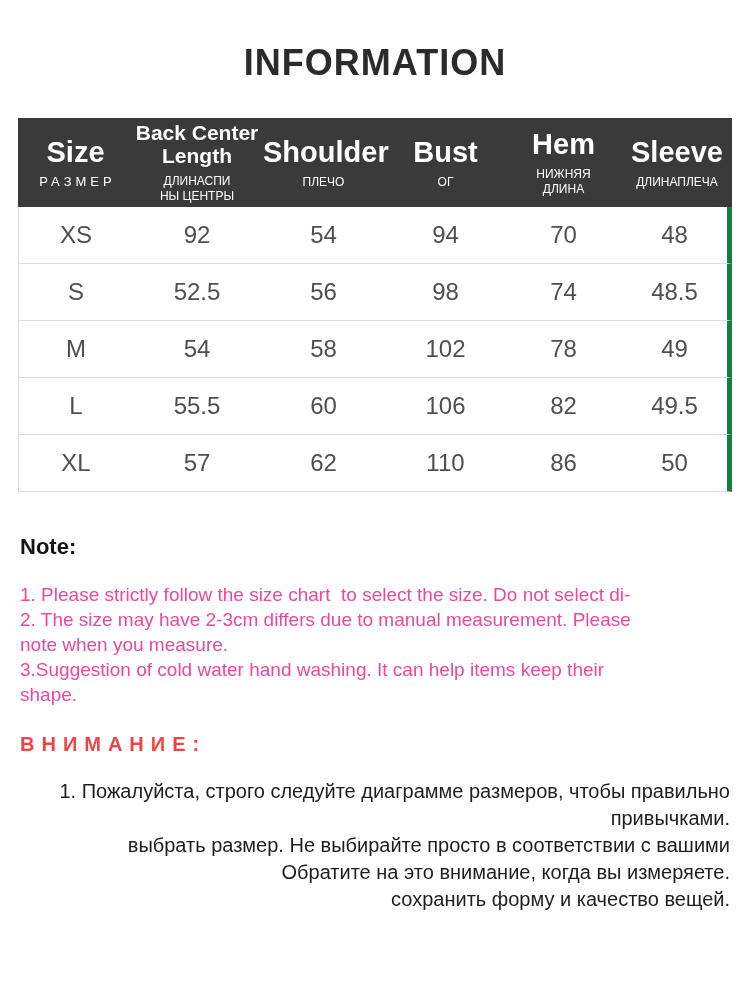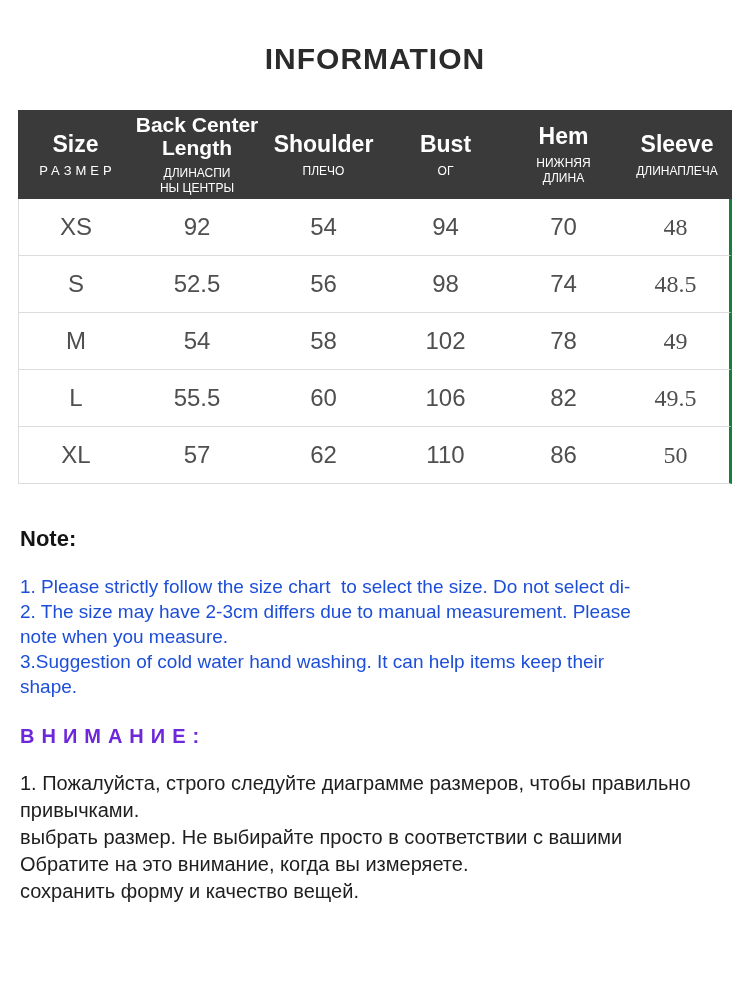--- a/index.html
+++ b/index.html
@@ -9,21 +9,21 @@
     height: 1000px;
     overflow: hidden;
     font-family: "Liberation Sans", "DejaVu Sans", sans-serif;
     color: #1e1e1e;
   }
   .page { width: 750px; height: 1000px; }
 
   .page-title {
     padding-top: 42px;
     text-align: center;
-    font-size: 30px;
+    font-size: 36px;
     font-weight: 700;
     letter-spacing: 1px;
     color: #2b2b2b;
   }
 
   .size-table-wrap { margin: 34px 18px 0 18px; }
 
   table.size-table {
     width: 714px;
     table-layout: fixed;
@@ -33,21 +33,21 @@
   .size-table thead th {
     background: #3a3a3a;
     color: #ffffff;
     height: 85px;
     vertical-align: middle;
     text-align: center;
     font-weight: 400;
     padding: 4px 2px;
   }
   .size-table thead th .en {
-    font-size: 23px;
+    font-size: 29px;
     font-weight: 700;
     line-height: 1.08;
   }
   .size-table thead th.col-bcl .en { font-size: 21px; }
   .size-table thead th .ru {
     font-size: 12px;
     line-height: 14px;
     margin-top: 7px;
     font-weight: 400;
   }
@@ -62,49 +62,50 @@
   .size-table tbody td {
     height: 57px;
     text-align: center;
     vertical-align: middle;
     font-size: 24px;
     color: #4f4f4f;
     background: #ffffff;
     border-bottom: 1px solid #dcdcdc;
   }
   .size-table tbody td:first-child { border-left: 1px solid #dcdcdc; }
-  .size-table tbody td:last-child  { border-right: 3px solid #15803d; font-family: Liberation Serif, serif; }
+  .size-table tbody td:last-child  { border-right: 5px solid #15803d; }
 
   .note-section { margin: 42px 20px 0 20px; }
   .note-heading {
     font-size: 22px;
     font-weight: 700;
     color: #141414;
     margin-bottom: 22px;
   }
   .note-lines .line {
     font-size: 19px;
     line-height: 25px;
-    color: #1d4ed8;
+    color: #ec4899;
     white-space: pre;
   }
 
   .attention-section { margin: 26px 20px 0 20px; }
   .attention-heading {
     font-size: 20px;
     font-weight: 700;
     letter-spacing: 7px;
-    color: #6d28d9;
+    color: #ef4444;
     margin-bottom: 22px;
   }
   .attention-lines .line {
     font-size: 20px;
     line-height: 27px;
     color: #1e1e1e;
     white-space: pre;
+    text-align: right;
   }
 </style>
 </head>
 <body>
 
 <div class="page">
 
   <div class="page-title">INFORMATION</div>
 
   <div class="size-table-wrap">

